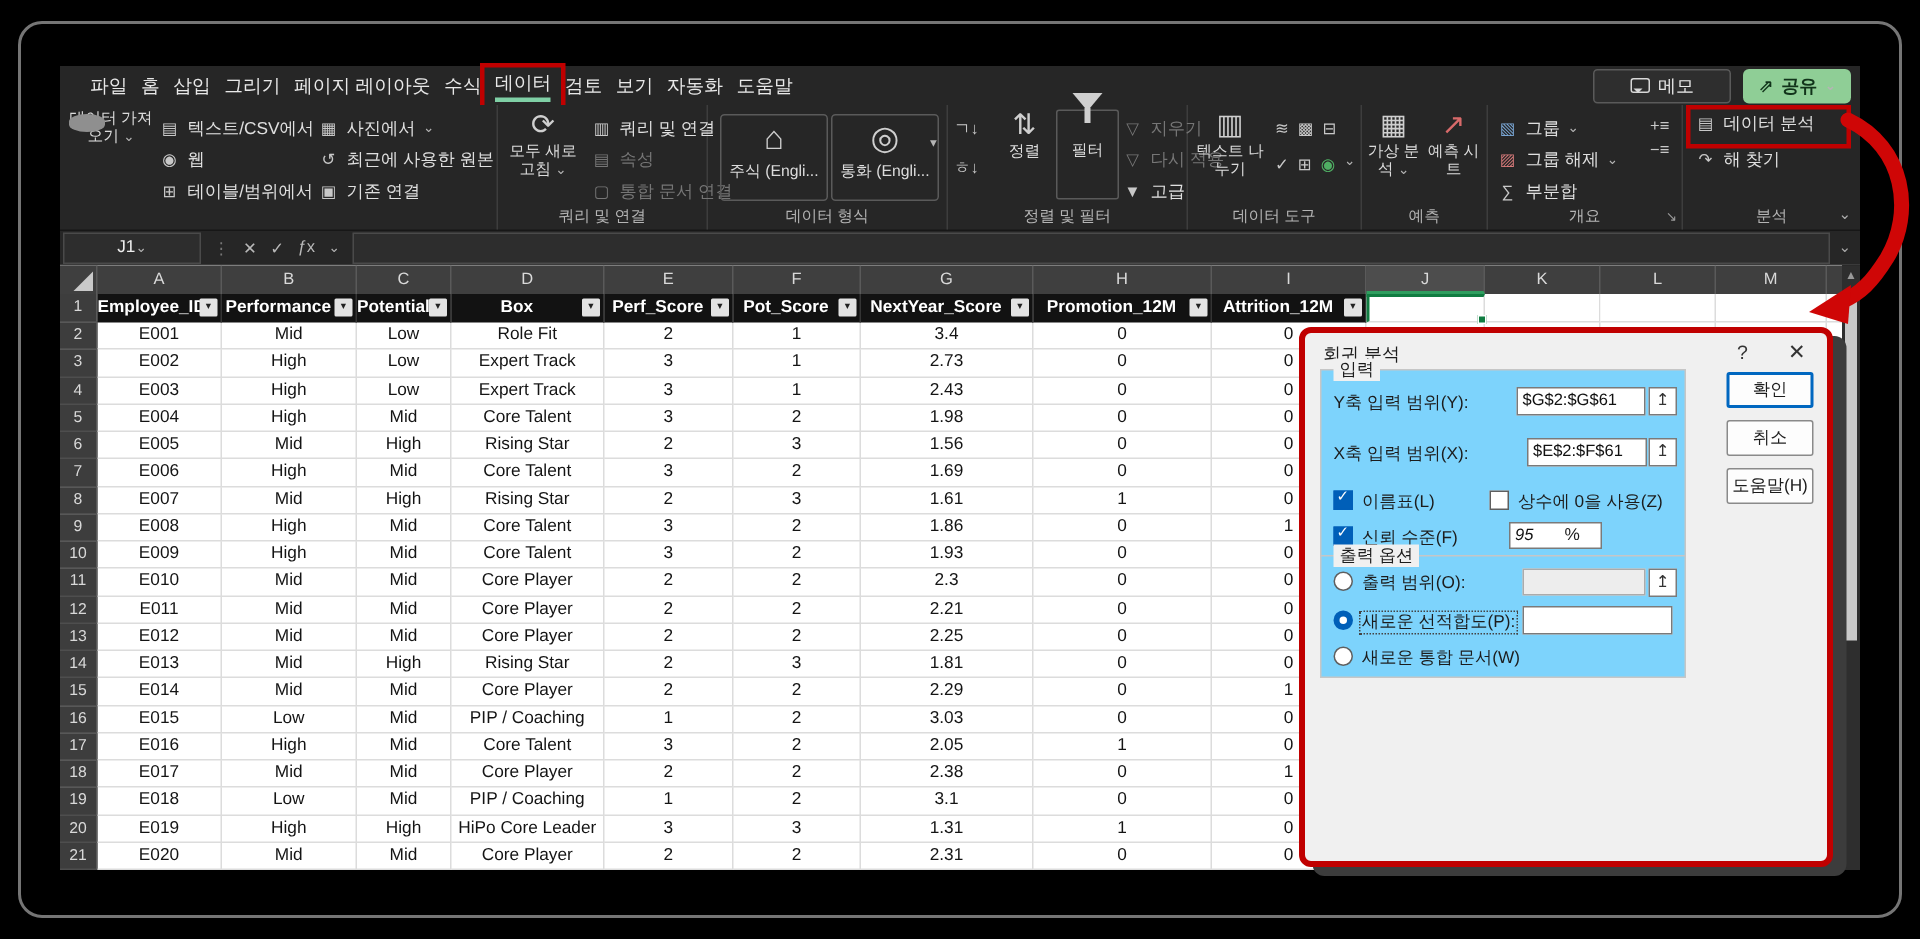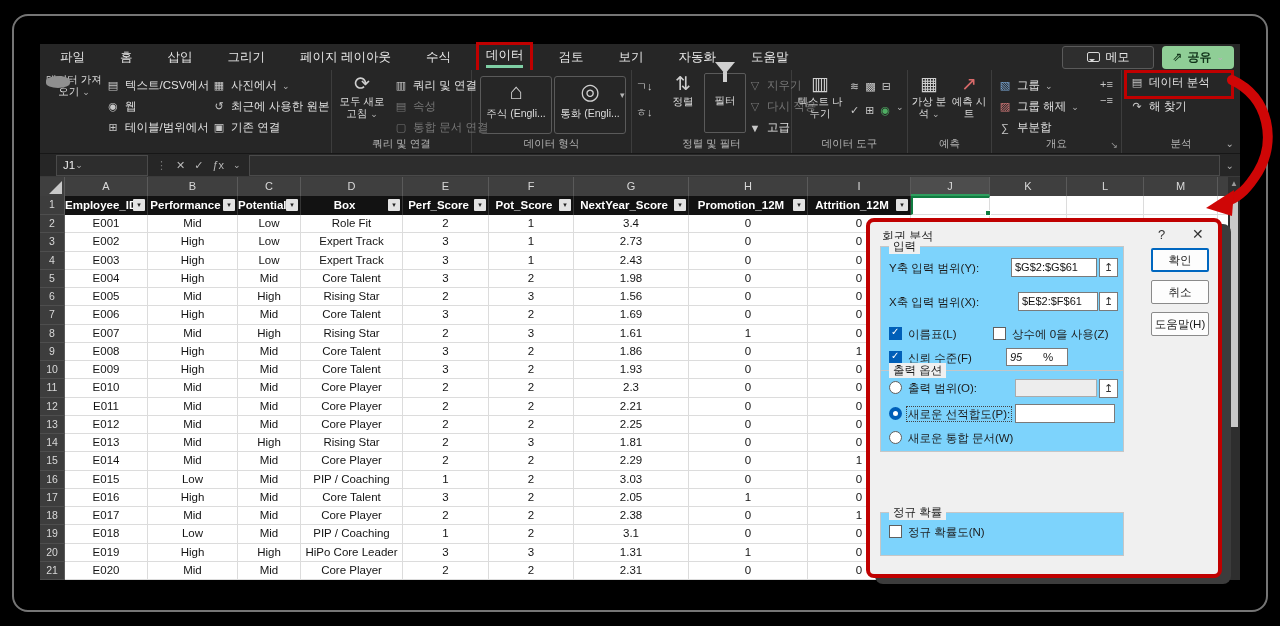--- a/index.html
+++ b/index.html
@@ -2,21 +2,21 @@
 <html><head>
 <meta charset="utf-8">
 <style>
   html,body{margin:0;padding:0;}
   body{width:1280px;height:626px;background:#000;position:relative;overflow:hidden;
        font-family:"Liberation Sans","DejaVu Sans",sans-serif;}
   .frame{position:absolute;left:12px;top:14px;width:1252px;height:594px;
          border:2px solid #757575;border-radius:16px;}
   
   .menubar{position:absolute;left:40px;top:44px;width:1200px;height:26px;background:#262626;
-           display:flex;align-items:center;gap:35px;padding-left:20px;box-sizing:border-box;}
+           display:flex;align-items:center;gap:9px;padding-left:20px;box-sizing:border-box;}
   .tab{color:#e8e8e8;font-size:12.5px;white-space:nowrap;position:relative;cursor:default;}
   .tab.boxed{border:3px solid #c00000;padding:2px 7px;margin:0 -10px;}
   .tab.active .tlbl{display:inline-block;border-bottom:3px solid #7fcfa5;padding-bottom:1px;}
   .mb-right{position:absolute;right:6px;top:0;height:26px;display:flex;align-items:center;gap:8px;}
   .memo-btn{color:#e8e8e8;font-size:12px;display:flex;align-items:center;gap:5px;padding:2px 24px;
             border:1px solid #5a5a5a;border-radius:3px;background:#2e2e2e;}
   .bubble{width:11px;height:8px;border:1.4px solid #d8d8d8;border-radius:2px;position:relative;display:inline-block;}
   .bubble::after{content:"";position:absolute;left:1px;bottom:-4px;border:3px solid transparent;border-top-color:#d8d8d8;}
   .share-btn{background:#8fce96;color:#11331a;font-size:12px;font-weight:bold;
              padding:3px 10px;border-radius:4px;display:flex;align-items:center;gap:5px;}
@@ -38,22 +38,22 @@
   .tile .bgi{display:block;font-size:22px;color:#cfcfcf;line-height:30px;}
   .funnel{width:0;height:0;border-left:10px solid transparent;border-right:10px solid transparent;
           border-top:12px solid #cfcfcf;margin:4px auto 0;position:relative;}
   .funnel::after{content:"";position:absolute;left:-2px;top:-2px;width:4px;height:10px;background:#cfcfcf;}
   .minii{color:#c8c8c8;font-size:11px;height:16px;line-height:16px;}
   .chev{color:#b5b5b5;font-size:9px;}
   .redbox{position:absolute;border:3px solid #c00000;z-index:4;pointer-events:none;}
   
   .fbar{position:absolute;left:40px;top:154px;width:1200px;height:23px;background:#262626;
         display:flex;align-items:center;border-bottom:1px solid #3a3a3a;box-sizing:border-box;}
-  .namebox{width:78px;height:19px;margin-left:16px;background:#2d2d2d;border:1px solid #4a4a4a;
-           color:#eee;font-size:11.5px;display:flex;align-items:center;padding:0 6px;justify-content:flex-start;}
+  .namebox{width:78px;height:19px;margin-left:2px;background:#2d2d2d;border:1px solid #4a4a4a;
+           color:#eee;font-size:11.5px;display:flex;align-items:center;padding:0 6px;justify-content:center;}
   .fxbtns{display:flex;align-items:center;gap:9px;color:#b9b9b9;font-size:11px;padding:0 8px;}
   .finput{flex:1;height:19px;background:#2d2d2d;border:1px solid #4a4a4a;margin-right:20px;}
   .fchev{position:absolute;right:6px;color:#aaa;font-size:10px;}
   
   .grid{position:absolute;left:40px;top:177px;width:1188px;height:403px;background:#fff;overflow:hidden;font-size:11.5px;}
   .letrow{display:flex;height:19px;background:#3f3f3f;}
   .lcell{color:#d9d9d9;font-size:11px;text-align:center;line-height:19px;border-right:1px solid #5a5a5a;box-sizing:border-box;}
   .lcell.selcol{background:#4d4d4d;border-bottom:2px solid #2f9e5f;}
   .corner{background:#3f3f3f;position:relative;border-right:1px solid #5a5a5a;box-sizing:border-box;}
   .corner::after{content:"";position:absolute;right:2px;bottom:2px;border-bottom:13px solid #c9c9c9;border-left:13px solid transparent;}
@@ -732,22 +732,18 @@
     <span class="glb">출력 옵션</span>
     <div class="drow" style="left:8px;top:10px;"><span class="rd"></span><span>출력 범위(O):</span></div>
     <div class="dinput dis" style="left:134px;top:8px;width:82px;height:18px;"></div>
     <div class="picker" style="left:218px;top:8px;">↥</div>
     <div class="drow" style="left:8px;top:36px;"><span class="rd on"></span><span class="focusbox">새로운 선적합도(P):</span></div>
     <div class="dinput" style="left:134px;top:33px;width:100px;height:19px;"></div>
     <div class="drow" style="left:8px;top:60px;"><span class="rd"></span><span>새로운 통합 문서(W)</span></div>
   </div>
 
 
-  <div class="gbox" style="left:10px;top:290px;width:242px;height:42px;">
-    <span class="glb">정규 확률</span>
-    <div class="drow" style="left:8px;top:12px;"><span class="cb"></span><span>정규 확률도(N)</span></div>
-  </div>
 </div>
 
 <svg class="arrowsvg" viewBox="0 0 1280 626">
   <path d="M 1232 80 C 1270 98, 1276 142, 1258 172 C 1248 188, 1240 196, 1228 201" stroke="#cf0606" stroke-width="10" fill="none" stroke-linecap="round"></path>
   <polygon points="1206,208 1234,190 1232,216" fill="#cf0606"></polygon>
 </svg>
 
 </body></html>

